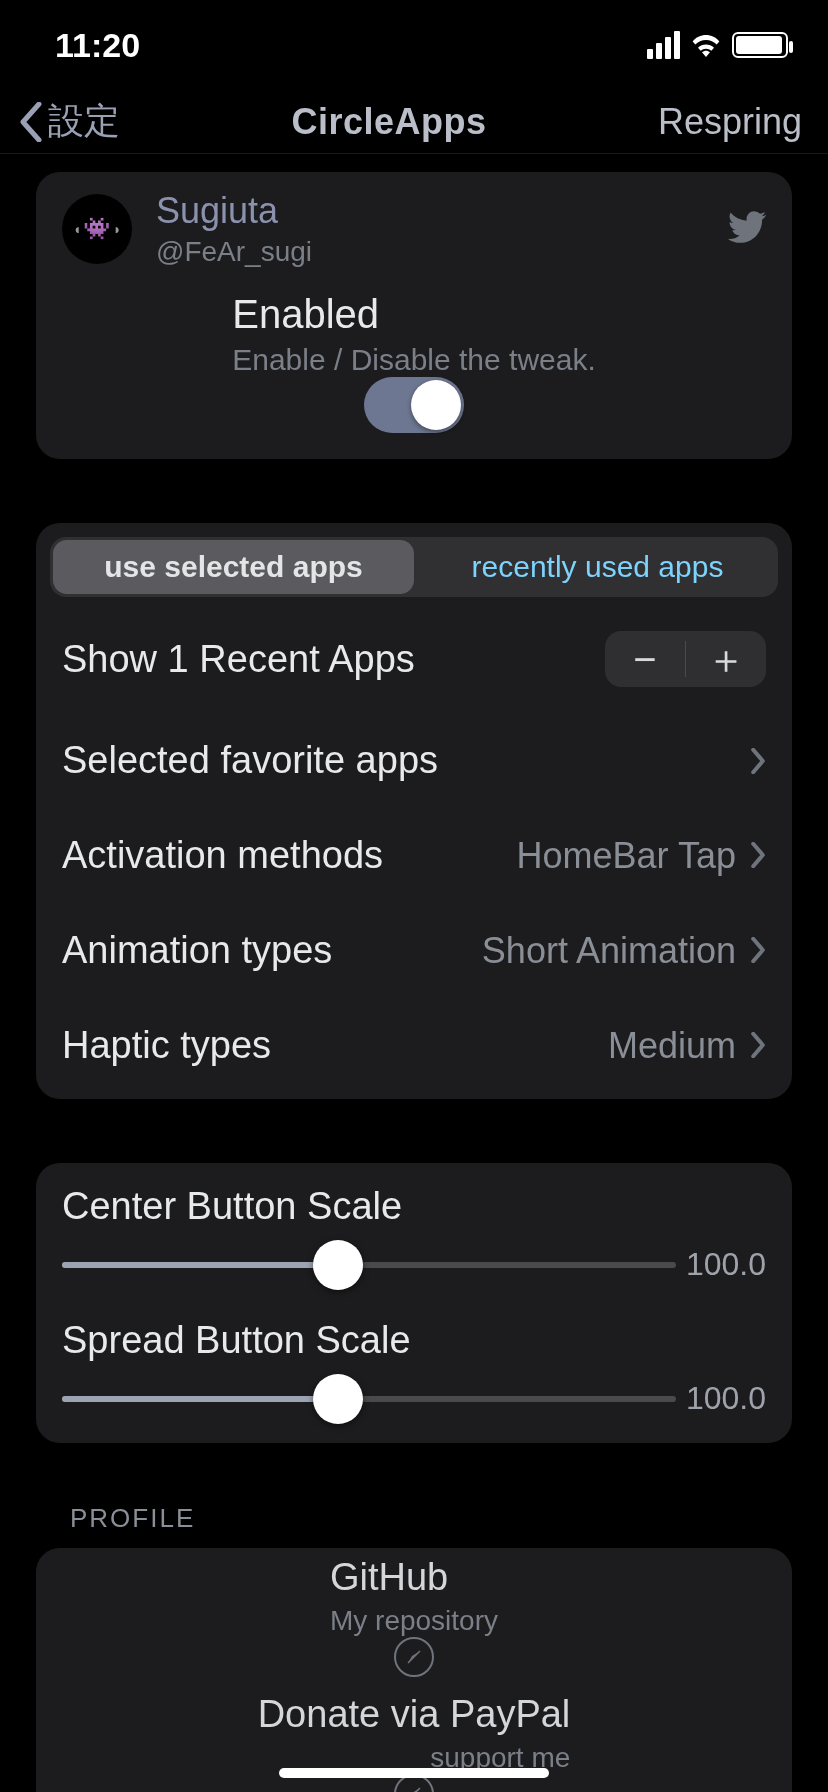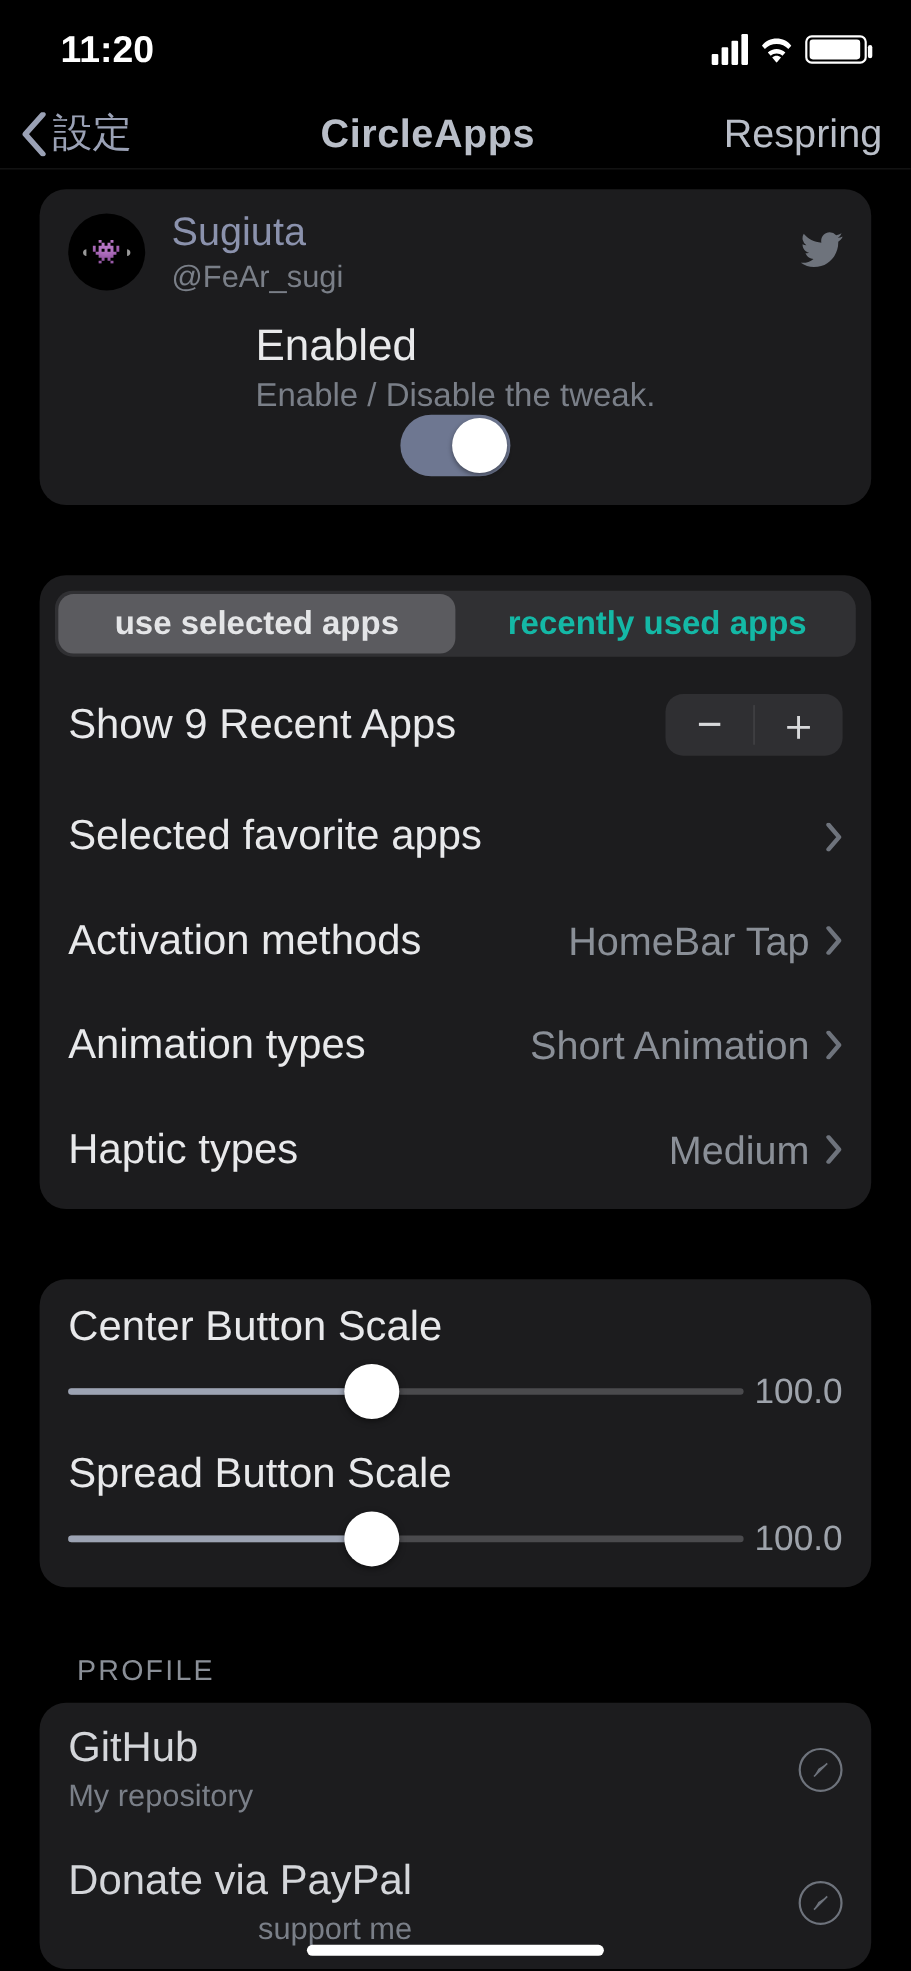--- a/index.html
+++ b/index.html
@@ -93,21 +93,21 @@
   .segmented{
     display:flex; background:#303033; border-radius:16px; height:60px; overflow:hidden;
   }
   .seg-item{
     flex:1; display:flex; align-items:center; justify-content:center;
     font-size:30px; color:#e4e5e7; font-weight:500;
   }
   .seg-item.active{
     background:#5b5b5f; border-radius:14px; margin:3px; font-weight:600;
   }
-  .seg-item:not(.active){ color:#14b8a6;font-weight:bold; }
+  .seg-item:not(.active){ color:#7dd3fc; }
 
   .row{
     display:flex; align-items:center; justify-content:space-between;
     padding: 26px 26px;
     min-height:78px;
   }
   .row .label{ color:#e8e9eb; font-size:38px; }
   .row .value{ color:#8a8f97; font-size:36px; display:flex; align-items:center; gap:14px;}
   .chevron{ color:#6e737c; }
 
@@ -131,21 +131,21 @@
     width:50px; height:50px; background:#fff; border-radius:50%;
     box-shadow:0 2px 6px rgba(0,0,0,.5);
   }
   .slider-val{ color:#9ea3ab; font-size:32px; min-width:90px; text-align:right;}
 
   .section-header{
     color:#8a8f97; font-size:26px; letter-spacing:2px;
     padding: 0 0 14px 34px;
   }
 
-  .link-row{ padding: 20px 26px; display:flex; align-items:center; justify-content:space-between;}
+  .link-row{ padding: 8px 26px; display:flex; align-items:center; justify-content:space-between;flex-direction:column;}
   .link-text .title{ color:#d4d6da; font-size:38px;}
   .link-text .sub{ color:#7a7f88; font-size:28px; margin-top:6px;text-align:right;}
   .circle-icon{
     width:40px; height:40px; border:2px solid #6e737c; border-radius:50%;
     display:flex; align-items:center; justify-content:center; color:#6e737c;
   }
 
   .home-indicator{
     position:absolute; bottom:14px; left:50%; transform:translateX(-50%);
     width:270px; height:10px; background:#fff; border-radius:6px;
@@ -219,21 +219,21 @@
 
   <div class="card" style="margin-bottom:64px; padding-bottom:6px;">
     <div class="seg-wrap">
       <div class="segmented">
         <div class="seg-item active">use selected apps</div>
         <div class="seg-item">recently used apps</div>
       </div>
     </div>
 
     <div class="row" style="padding-top:34px;">
-      <div class="label">Show 9 Recent Apps</div>
+      <div class="label">Show 1 Recent Apps</div>
       <div class="stepper">
         <button>−</button>
         <div class="divider"></div>
         <button>＋</button>
       </div>
     </div>
 
     <div class="row">
       <div class="label">Selected favorite apps</div>
       <div class="value chevron">

